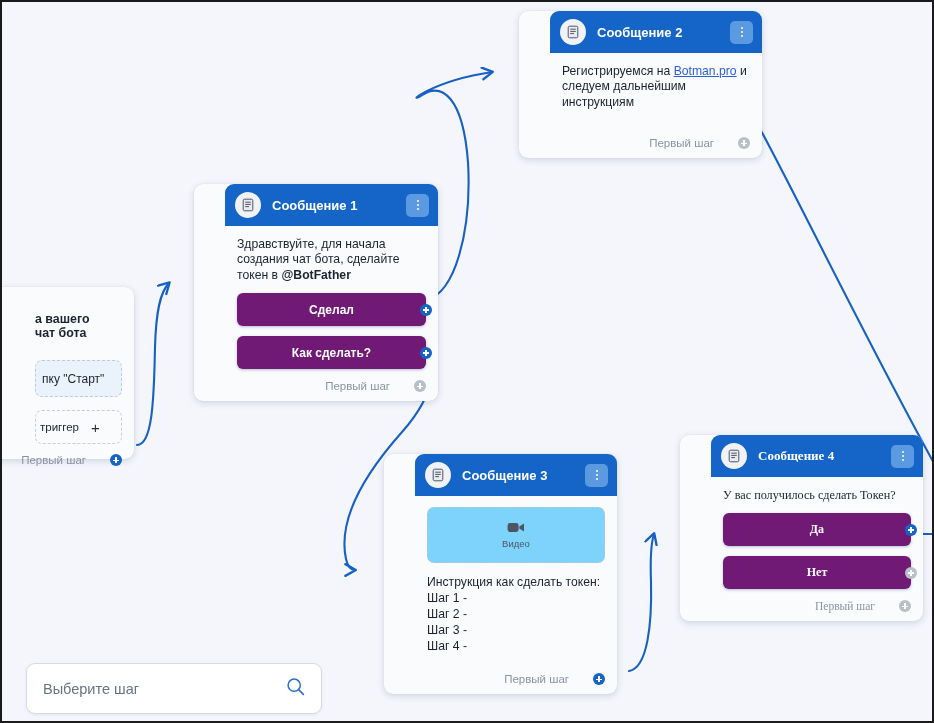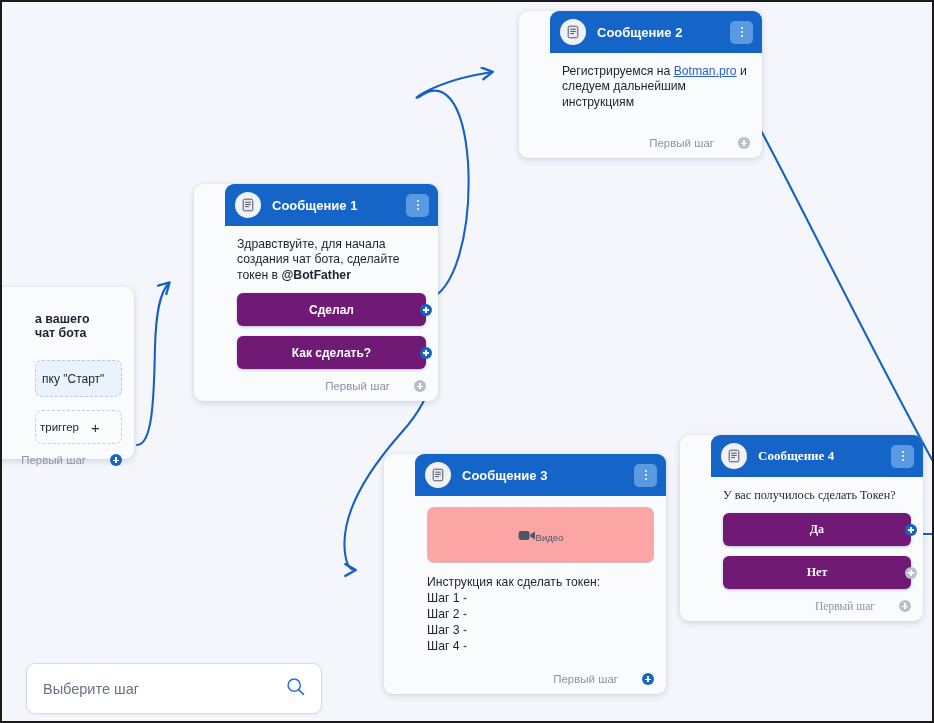--- a/index.html
+++ b/index.html
@@ -118,23 +118,23 @@
     position: absolute;
     right: -6px; top: 50%;
     transform: translateY(-50%);
   }
 
   
   .video-box {
     border: 1px dashed #bcc4d2;
     border-radius: 7px;
     height: 56px;
-    display: flex; flex-direction: row;
+    display: flex; flex-direction: column;
     align-items: center; justify-content: center;
-    background: #fca5a5;
+    background: #7dd3fc;
     cursor: pointer;
   }
   .video-label { font-size: 9.5px; color: #4d5565; margin-top: 4px; }
 
   
   .partial-head {
     font-size: 12.4px; font-weight: bold; color: #1c2330;
     padding: 14px 12px 0 0;
   }
   .partial-chip {
@@ -279,21 +279,21 @@
       <div class="msg-text">
         <span>Регистрируемся на </span><a href="#">Botman.pro</a><span> и следуем дальнейшим инструкциям</span>
       </div>
     </div>
     <div class="card-foot" style="margin-top:27px;">
       <span class="foot-label">Первый шаг</span>
       <span class="port off"></span>
     </div>
   </div>
 
-  <div class="card" style="left:382px; top:452px; width:282px;">
+  <div class="card" style="left:382px; top:452px; width:233px;">
     <div class="card-head">
       <span class="head-icon">
         <svg width="14" height="14" viewBox="0 0 14 14">
           <rect x="2.2" y="1.2" width="9.6" height="11.6" rx="1.4" fill="#e9ebf0" stroke="#4d5565" stroke-width="1"></rect>
           <path d="M4.6 4.2h4.8M4.6 6.4h4.8M4.6 8.6h3" stroke="#4d5565" stroke-width="1" stroke-linecap="round"></path>
         </svg>
       </span>
       <span class="head-title">Сообщение 3</span>
       <span class="head-menu">
         <i></i>

